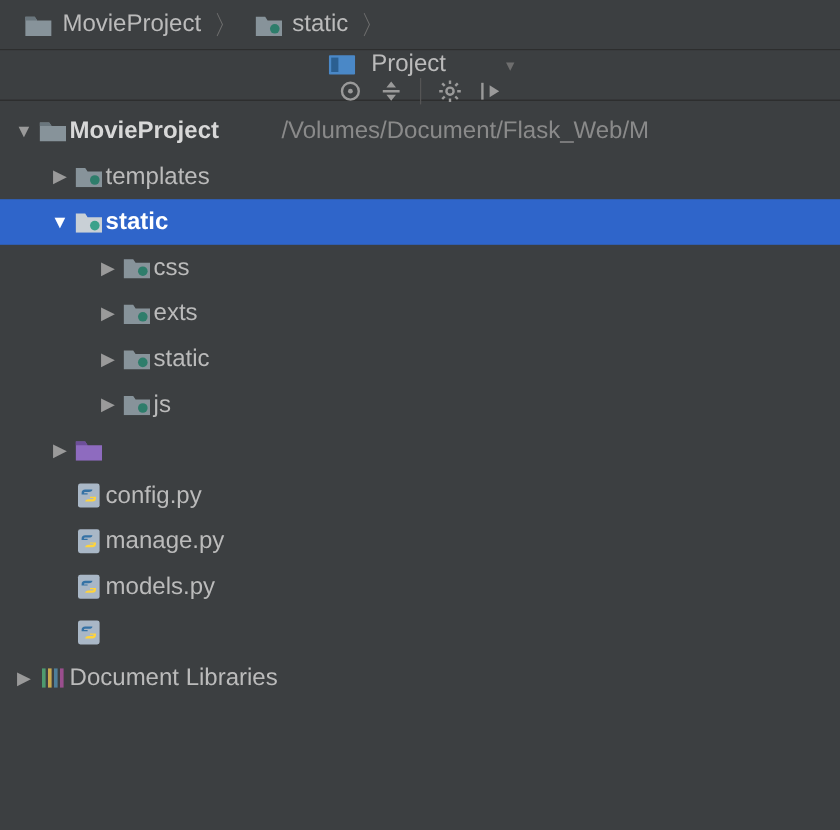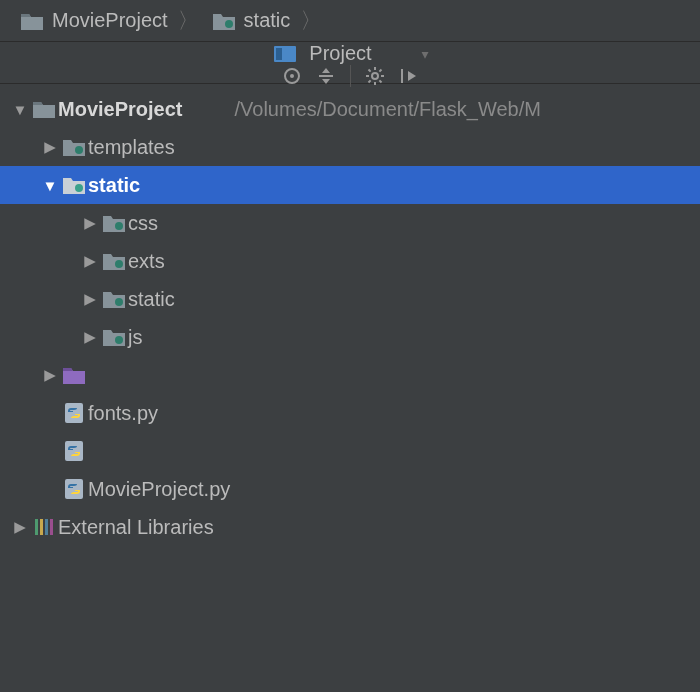--- a/index.html
+++ b/index.html
@@ -267,67 +267,79 @@
     <span class="indent" style="width:30px"></span>
     <span class="disc-arrow">▶</span>
     <span class="icon-slot folder-purple">
       <svg width="22" height="18" viewBox="0 0 22 18">
           <path fill="#8e6bbf" d="M0 2 h8 l2 3 h12 v13 H0 Z"></path>
           <path fill="#6d4f99" d="M0 2 h8 l2 3 H0 Z"></path>
         </svg>
     </span>
   </div>
 
-
-
   <div class="tree-row">
     <span class="indent" style="width:30px"></span>
     <span class="disc-arrow none">▶</span>
     <span class="icon-slot py-icon">
       <svg width="20" height="22" viewBox="0 0 20 22">
           <rect x="1" y="1" width="18" height="20" fill="#a9b7c6" rx="2"></rect>
           <path d="M7 6c-2 0-3 1-3 3v1h5V9h-3c0-1 .5-1 1-1h3c2 0 3-1 3-2" fill="#3572A5"></path>
           <path d="M13 16c2 0 3-1 3-3v-1h-5v1h3c0 1-.5 1-1 1h-3c-2 0-3 1-3 2" fill="#FFD43B"></path>
         </svg>
     </span>
-    <span>fonts.py</span>
-  </div>
+    <span>config.py</span>
+  </div>
+
 
   <div class="tree-row">
     <span class="indent" style="width:30px"></span>
     <span class="disc-arrow none">▶</span>
     <span class="icon-slot py-icon">
       <svg width="20" height="22" viewBox="0 0 20 22">
           <rect x="1" y="1" width="18" height="20" fill="#a9b7c6" rx="2"></rect>
           <path d="M7 6c-2 0-3 1-3 3v1h5V9h-3c0-1 .5-1 1-1h3c2 0 3-1 3-2" fill="#3572A5"></path>
           <path d="M13 16c2 0 3-1 3-3v-1h-5v1h3c0 1-.5 1-1 1h-3c-2 0-3 1-3 2" fill="#FFD43B"></path>
         </svg>
     </span>
+    <span>manage.py</span>
   </div>
 
   <div class="tree-row">
     <span class="indent" style="width:30px"></span>
     <span class="disc-arrow none">▶</span>
     <span class="icon-slot py-icon">
       <svg width="20" height="22" viewBox="0 0 20 22">
           <rect x="1" y="1" width="18" height="20" fill="#a9b7c6" rx="2"></rect>
           <path d="M7 6c-2 0-3 1-3 3v1h5V9h-3c0-1 .5-1 1-1h3c2 0 3-1 3-2" fill="#3572A5"></path>
           <path d="M13 16c2 0 3-1 3-3v-1h-5v1h3c0 1-.5 1-1 1h-3c-2 0-3 1-3 2" fill="#FFD43B"></path>
         </svg>
     </span>
-    <span>MovieProject.py</span>
+    <span>models.py</span>
+  </div>
+
+  <div class="tree-row">
+    <span class="indent" style="width:30px"></span>
+    <span class="disc-arrow none">▶</span>
+    <span class="icon-slot py-icon">
+      <svg width="20" height="22" viewBox="0 0 20 22">
+          <rect x="1" y="1" width="18" height="20" fill="#a9b7c6" rx="2"></rect>
+          <path d="M7 6c-2 0-3 1-3 3v1h5V9h-3c0-1 .5-1 1-1h3c2 0 3-1 3-2" fill="#3572A5"></path>
+          <path d="M13 16c2 0 3-1 3-3v-1h-5v1h3c0 1-.5 1-1 1h-3c-2 0-3 1-3 2" fill="#FFD43B"></path>
+        </svg>
+    </span>
   </div>
 
   <div class="tree-row">
     <span class="indent" style="width:0px"></span>
     <span class="disc-arrow">▶</span>
     <span class="icon-slot lib-icon">
       <svg width="22" height="20" viewBox="0 0 22 20">
           <rect x="2" y="2" width="3" height="16" fill="#4e9a6f"></rect>
           <rect x="7" y="2" width="3" height="16" fill="#c9a94e"></rect>
           <rect x="12" y="2" width="3" height="16" fill="#4e7f9a"></rect>
           <rect x="17" y="2" width="3" height="16" fill="#9a4e8e"></rect>
         </svg>
     </span>
-    <span>External Libraries</span>
+    <span>Document Libraries</span>
   </div>
 
 </div>
 
 </body></html>

